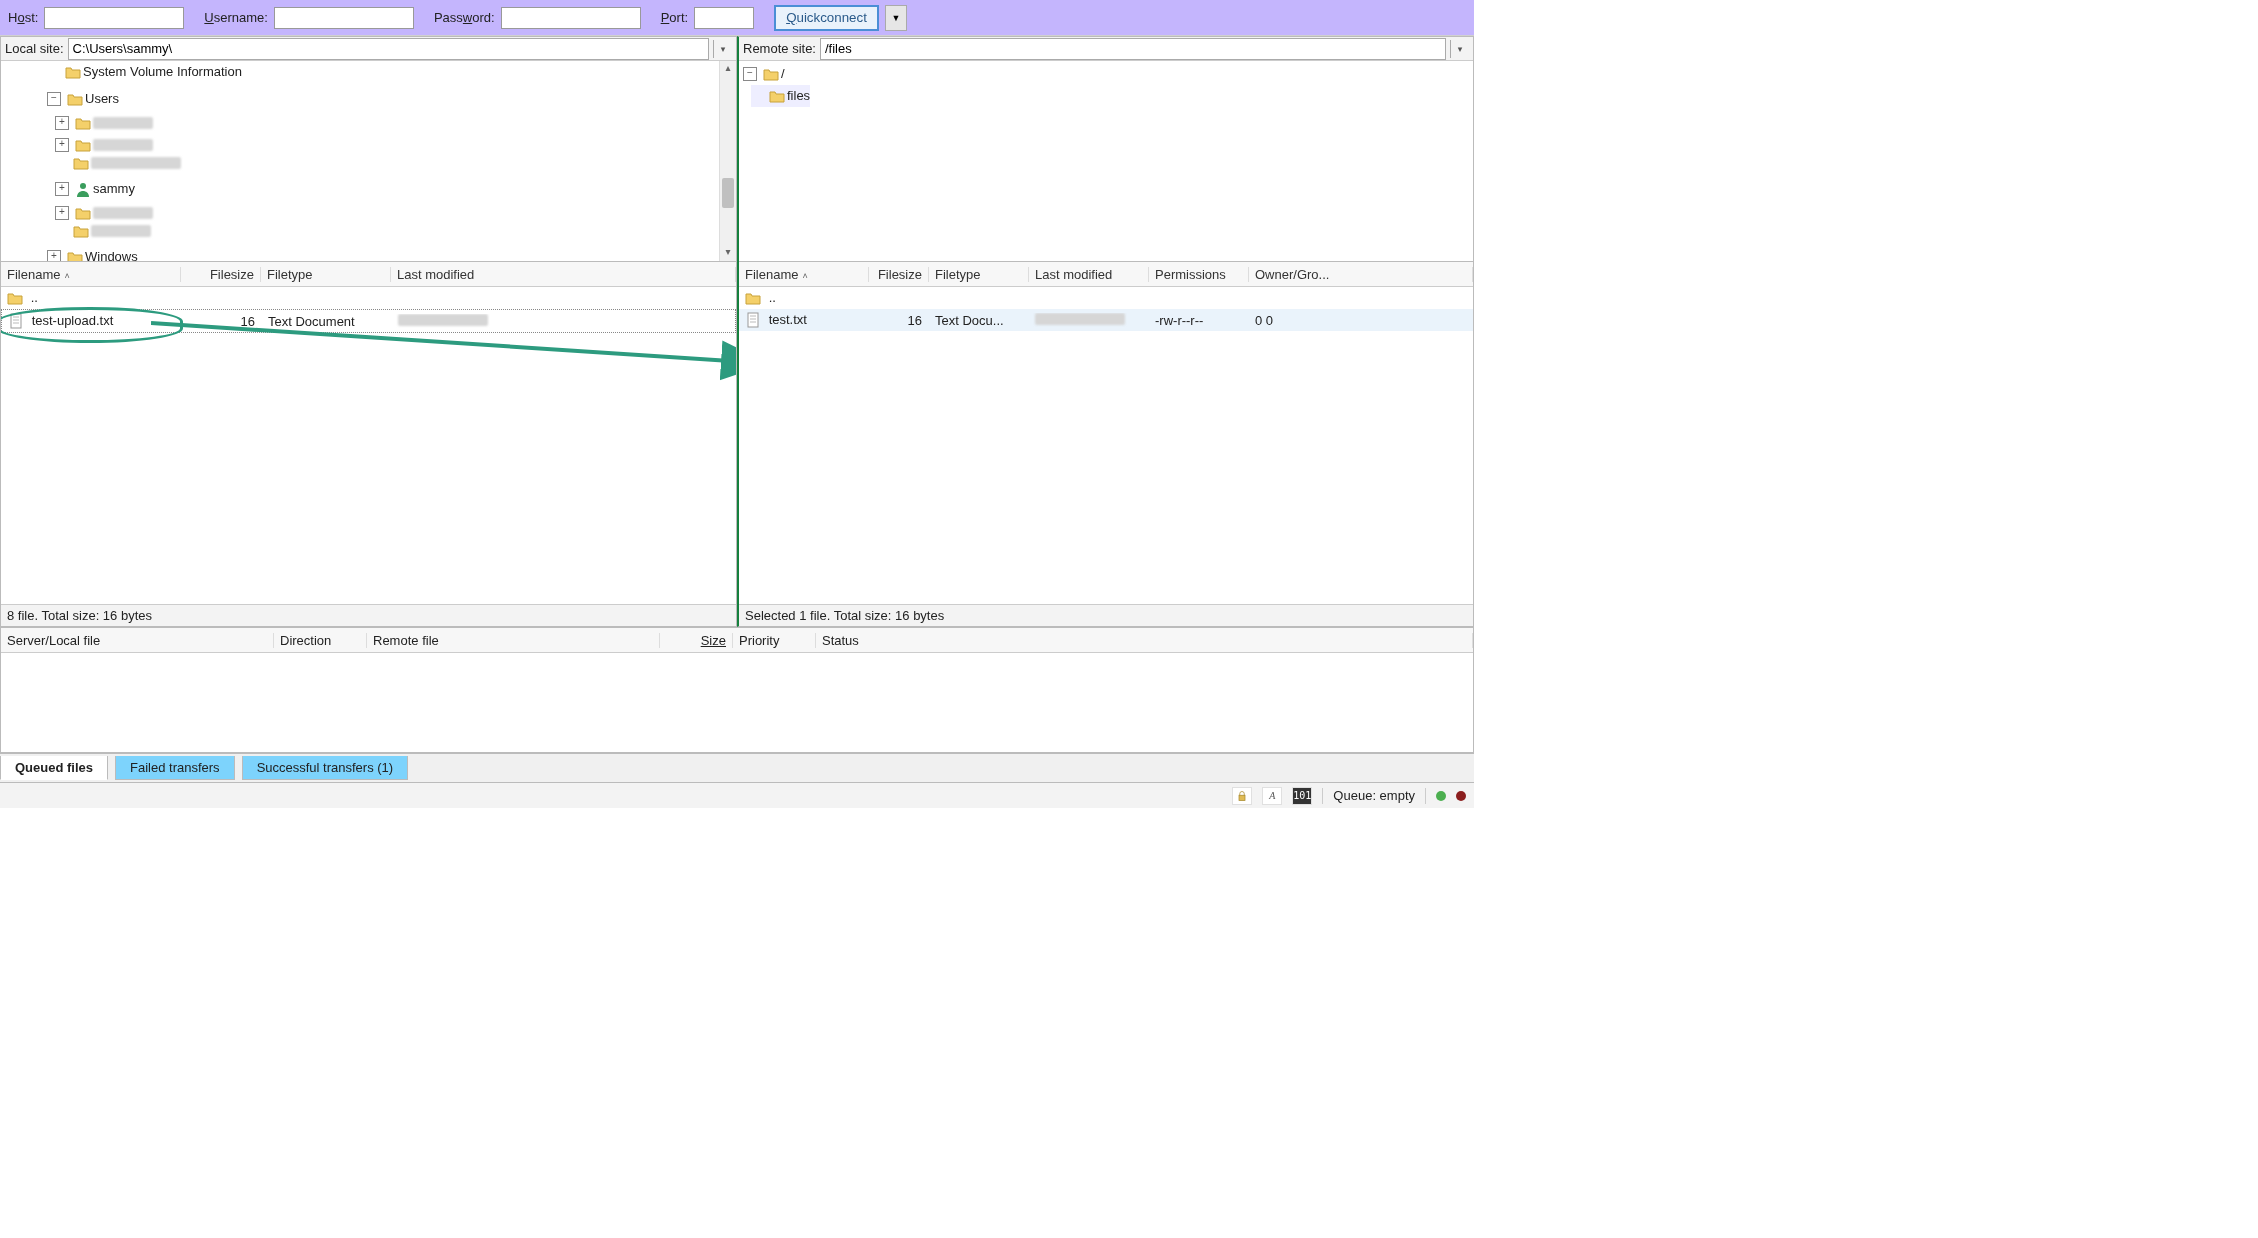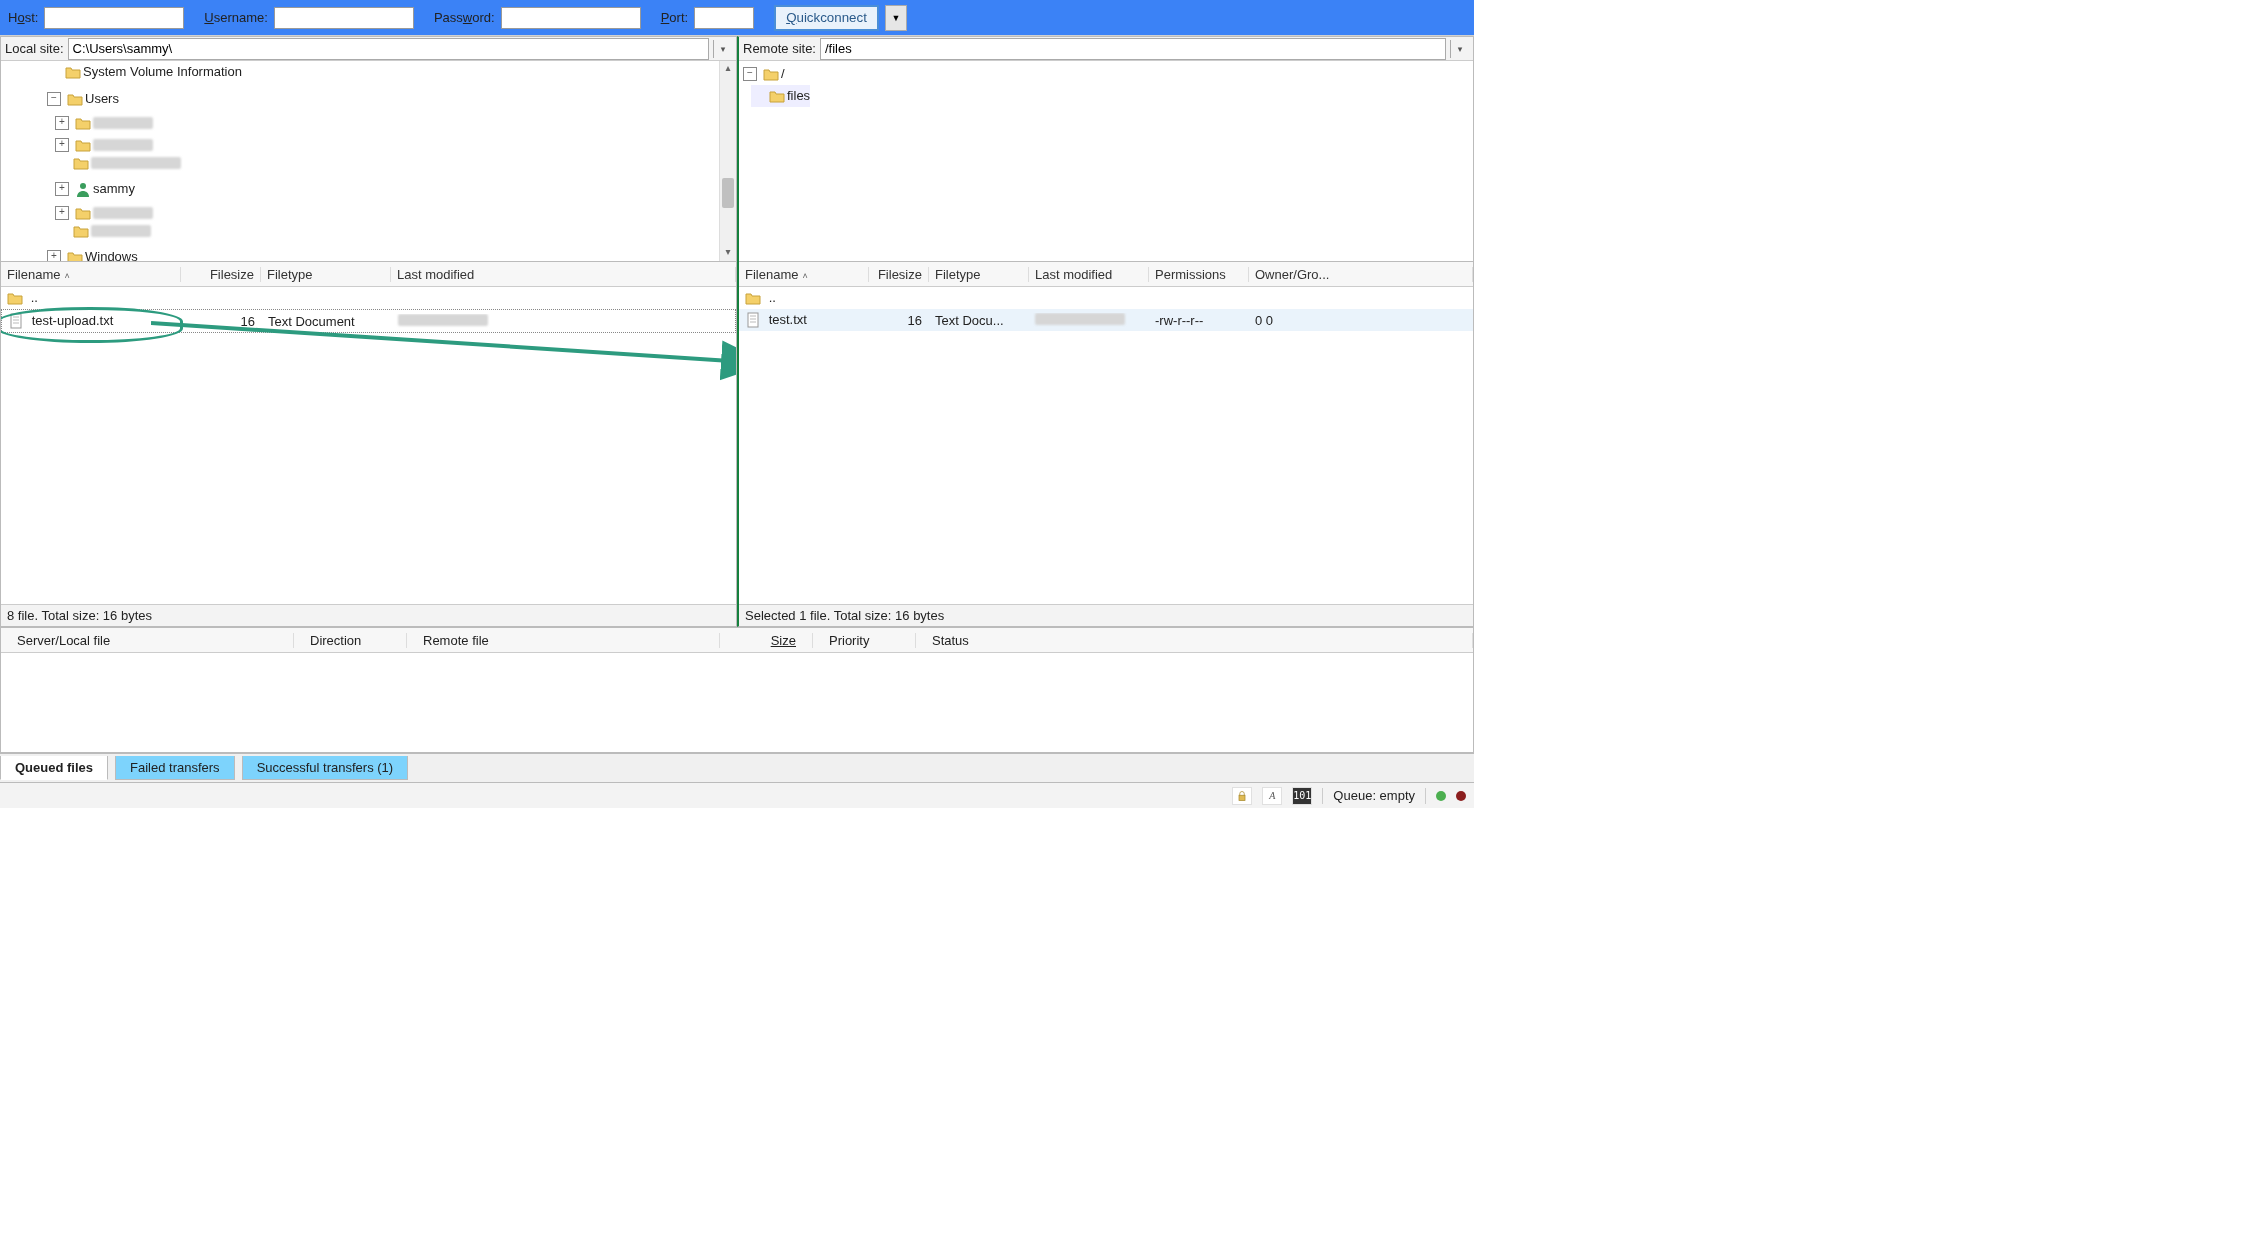--- a/index.html
+++ b/index.html
@@ -18,21 +18,21 @@
     width: 1474px;
     box-sizing: border-box;
   }
   
   .qc-bar {
     display: flex;
     align-items: center;
     gap: 6px;
     padding: 4px 8px;
     border-bottom: 1px solid #d0d0d0;
-    background: #3b82f6;
+    background: #c4b5fd;
     height: 36px;
     box-sizing: border-box;
   }
   .qc-label { white-space: nowrap; }
   .qc-label .ul { text-decoration: underline; }
   .qc-input {
     border: 1px solid #999;
     background: #fff;
     height: 22px;
     padding: 0 4px;
@@ -277,21 +277,21 @@
     box-sizing: border-box;
   }
   .queue-header {
     display: flex;
     border-bottom: 1px solid #ccc;
     background: #f7f7f7;
     height: 24px;
     align-items: center;
   }
   .queue-header .qcol {
-    padding: 0 16px;
+    padding: 0 6px;
     border-right: 1px solid #ddd;
   }
   .qc-server { width: 260px; }
   .qc-dir    { width: 80px; }
   .qc-remote { width: 280px; }
   .qc-size   { width: 60px; text-decoration: underline; }
   .qc-prio   { width: 70px; }
   .qc-status { flex: 1; }
   .queue-body { flex: 1; background: #fff; }
   

